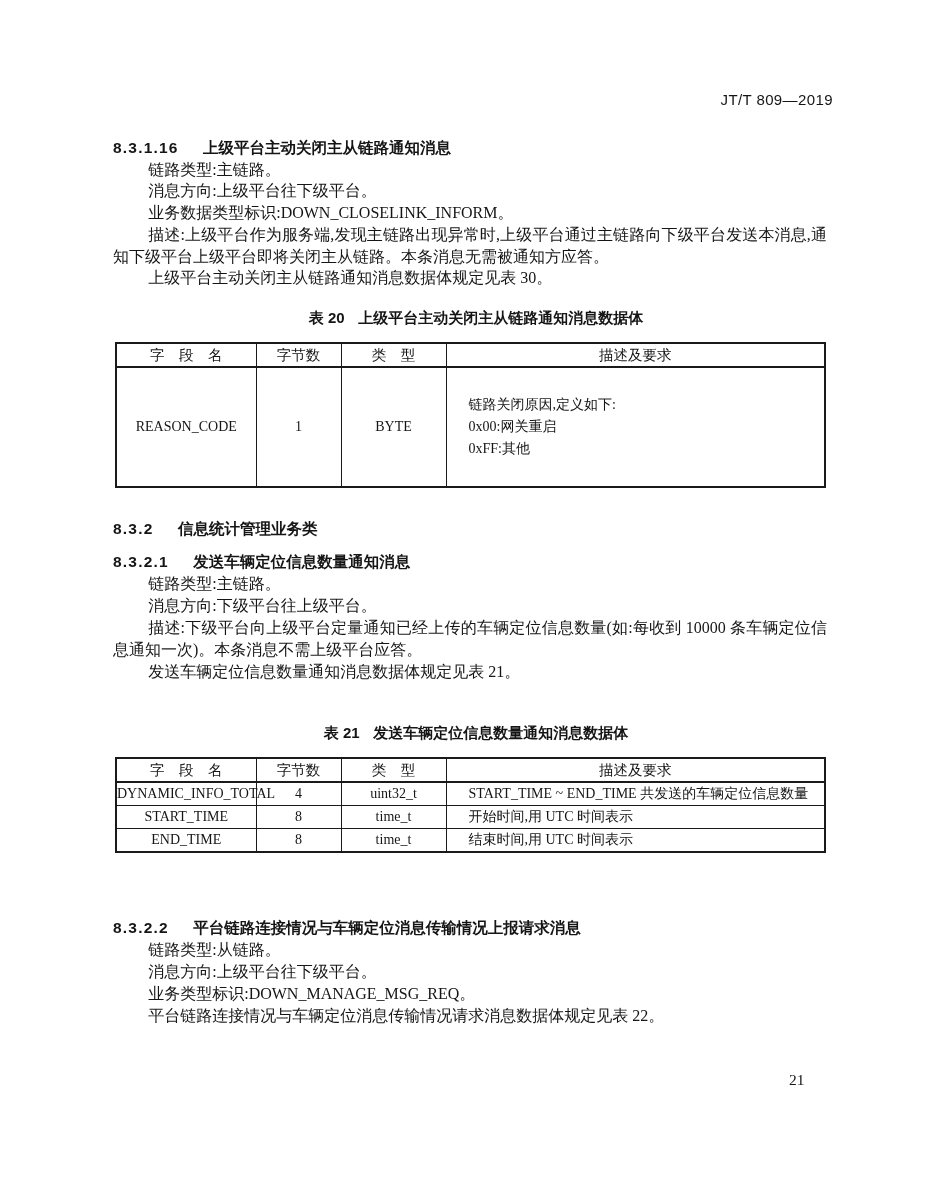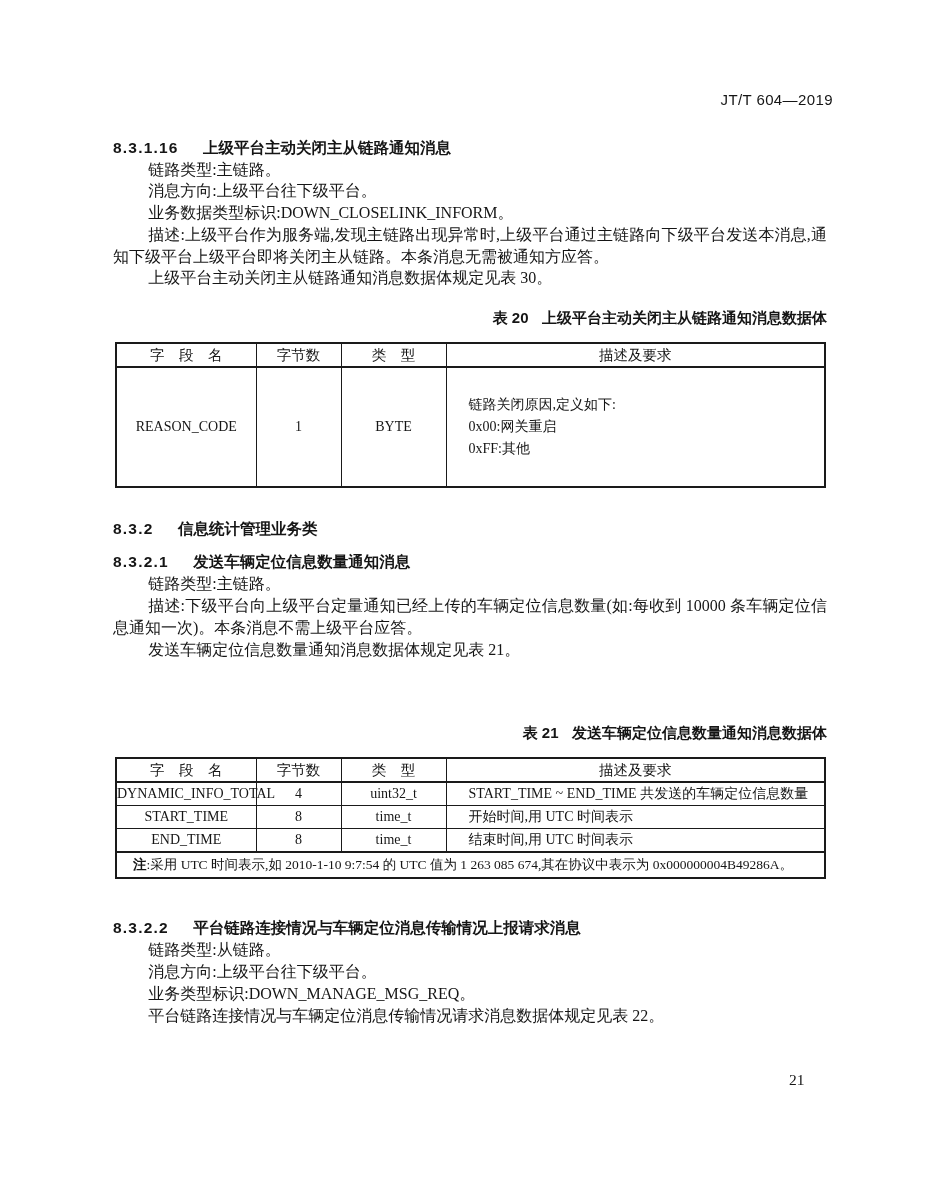--- a/index.html
+++ b/index.html
@@ -33,22 +33,22 @@
     font-weight: bold;
     font-size: 15.5px;
     line-height: inherit;
   }
   .h-num { letter-spacing: 1.2px; margin-right: 1.3em; }
   .bodyline { margin: 0; text-indent: 2.2em; }
   .para-justify { margin: 0; text-indent: 2.2em; text-align: justify; }
 
   
   .caption {
-    left: 113px; width: 714px;
-    text-align: right;
+    left: 119px; width: 714px;
+    text-align: center;
     font-family: "Liberation Sans", "DejaVu Sans", sans-serif;
     font-weight: bold;
     font-size: 15px; line-height: 20px;
   }
   .cap-label { margin-right: 0.9em; }
 
   
   .std-table {
     left: 115px; width: 711px;
     border-collapse: collapse;
@@ -89,21 +89,21 @@
     left: 789px; top: 1071px;
     font-size: 15.5px;
     text-align: right;
   }
 </style>
 </head>
 <body>
 
 <div class="page">
 
-  <div class="abs std-code">JT/T 604—2019</div>
+  <div class="abs std-code">JT/T 809—2019</div>
 
   <section class="abs sec" style="top:137px">
     <h3 class="h-sub">
       <span class="h-num">8.3.1.16</span>
       <span class="h-title">上级平台主动关闭主从链路通知消息</span>
     </h3>
     <p class="bodyline">链路类型:主链路。</p>
     <p class="bodyline">消息方向:上级平台往下级平台。</p>
     <p class="bodyline">业务数据类型标识:DOWN_CLOSELINK_INFORM。</p>
     <p class="para-justify">描述:上级平台作为服务端,发现主链路出现异常时,上级平台通过主链路向下级平台发送本消息,通知下级平台上级平台即将关闭主从链路。本条消息无需被通知方应答。</p>
@@ -149,20 +149,21 @@
       <span class="h-title">信息统计管理业务类</span>
     </h3>
   </section>
 
   <section class="abs sec lh22" style="top:551px">
     <h3 class="h-sub">
       <span class="h-num">8.3.2.1</span>
       <span class="h-title">发送车辆定位信息数量通知消息</span>
     </h3>
     <p class="bodyline">链路类型:主链路。</p>
+    <p class="bodyline">消息方向:下级平台往上级平台。</p>
     <p class="para-justify">描述:下级平台向上级平台定量通知已经上传的车辆定位信息数量(如:每收到 10000 条车辆定位信息通知一次)。本条消息不需上级平台应答。</p>
     <p class="bodyline">发送车辆定位信息数量通知消息数据体规定见表 21。</p>
   </section>
 
   <div class="abs caption" style="top:723px">
     <span class="cap-label">表 21</span><span>发送车辆定位信息数量通知消息数据体</span>
   </div>
 
   <table class="abs std-table" style="top:757px">
     <colgroup>
@@ -191,25 +192,20 @@
         <td>8</td>
         <td>time_t</td>
         <td class="desc-cell">开始时间,用 UTC 时间表示</td>
       </tr>
       <tr>
         <td>END_TIME</td>
         <td>8</td>
         <td>time_t</td>
         <td class="desc-cell">结束时间,用 UTC 时间表示</td>
       </tr>
-      <tr>
-        <td class="note-cell" colspan="4">
-          <span class="note-label">注</span><span>:采用 UTC 时间表示,如 2010-1-10 9:7:54 的 UTC 值为 1 263 085 674,其在协议中表示为 0x000000004B49286A。</span>
-        </td>
-      </tr>
     </tbody>
   </table>
 
   <section class="abs sec lh22" style="top:917px">
     <h3 class="h-sub">
       <span class="h-num">8.3.2.2</span>
       <span class="h-title">平台链路连接情况与车辆定位消息传输情况上报请求消息</span>
     </h3>
     <p class="bodyline">链路类型:从链路。</p>
     <p class="bodyline">消息方向:上级平台往下级平台。</p>

